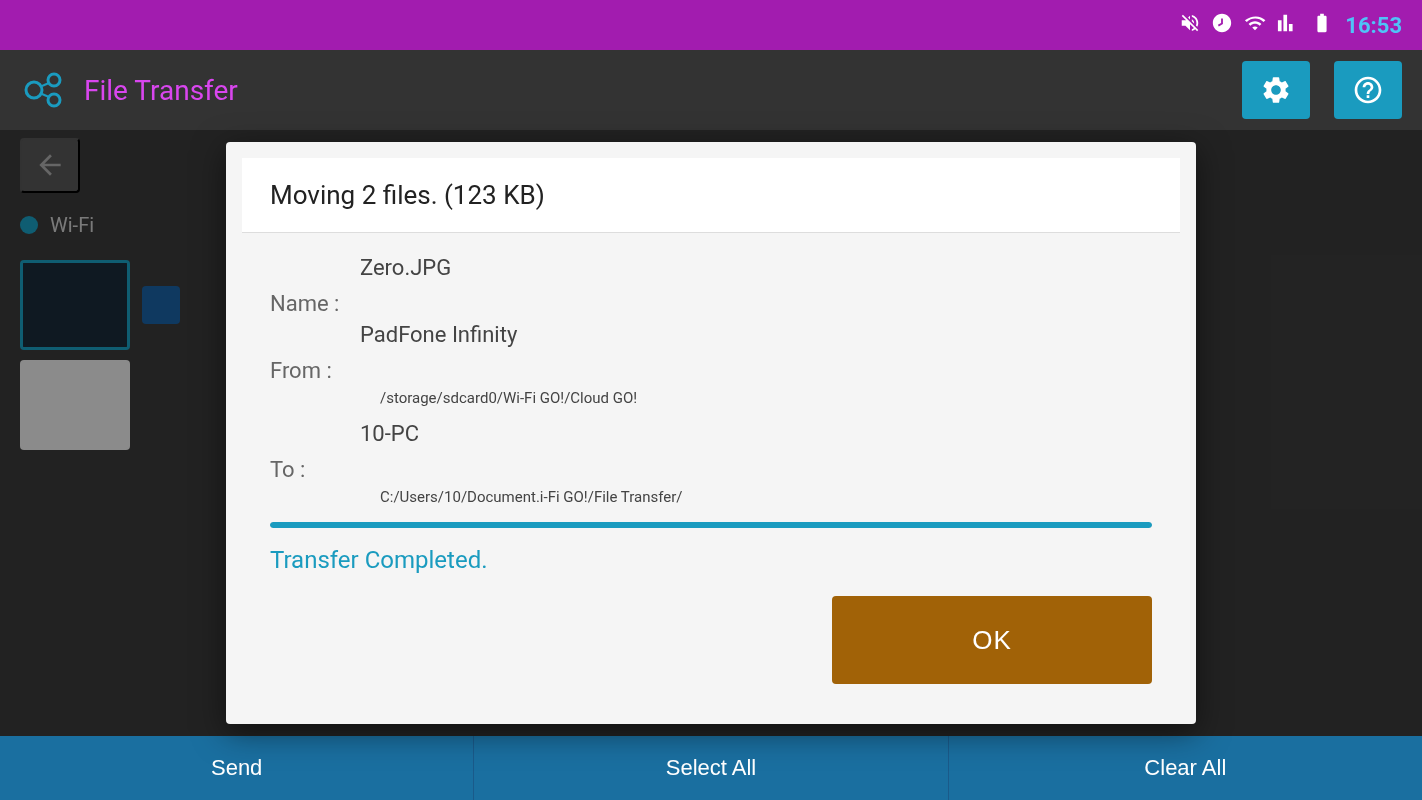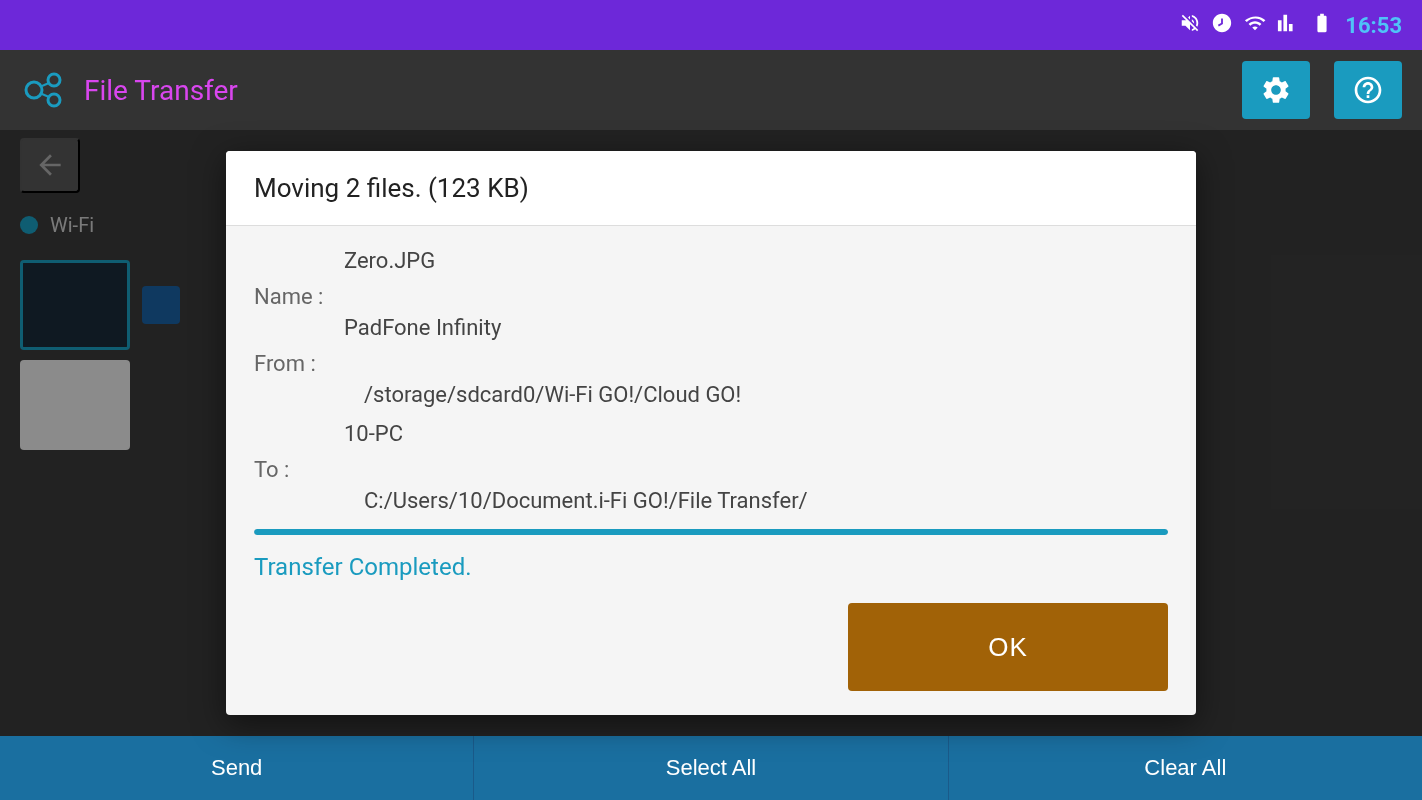--- a/index.html
+++ b/index.html
@@ -9,21 +9,21 @@
       overflow: hidden;
       font-family: 'Roboto', Arial, sans-serif;
       background: #2a2a2a;
       position: relative;
     }
 
     
     .status-bar {
       width: 100%;
       height: 50px;
-      background: #6d28d9;
+      background: #a21caf;
       display: flex;
       align-items: center;
       justify-content: flex-end;
       padding: 0 20px;
       gap: 12px;
     }
     .status-icons {
       display: flex;
       align-items: center;
       gap: 10px;
@@ -186,21 +186,21 @@
       background: rgba(0,0,0,0.4);
       display: flex;
       align-items: center;
       justify-content: center;
       z-index: 100;
     }
     .dialog {
       background: #f5f5f5;
       border-radius: 4px;
       width: 970px;
-      padding: 0;
+      padding: 16px;
       overflow: hidden;
       box-shadow: 0 8px 32px rgba(0,0,0,0.5);
     }
     .dialog-title {
       background: white;
       padding: 22px 28px;
       font-size: 26px;
       color: #222;
       font-weight: 400;
       border-bottom: 1px solid #ddd;
@@ -218,21 +218,21 @@
     }
     .dialog-label {
       min-width: 90px;
       color: #666;
       margin-top: 36px;
     }
     .dialog-value {
       color: #444;
     }
     .dialog-indent {
-      font-size: 22px;
+      font-size: 15px;
       color: #444;
       margin-left: 110px;
       margin-bottom: 14px;
     }
     .dialog-progress {
       height: 6px;
       background: #ddd;
       border-radius: 3px;
       margin: 16px 0 18px 0;
       overflow: hidden;

